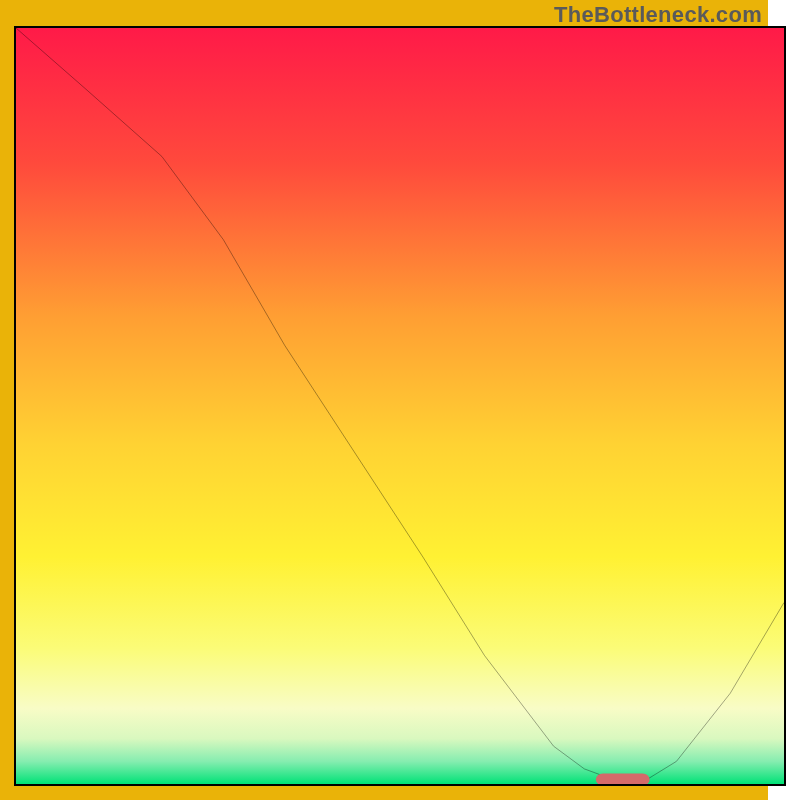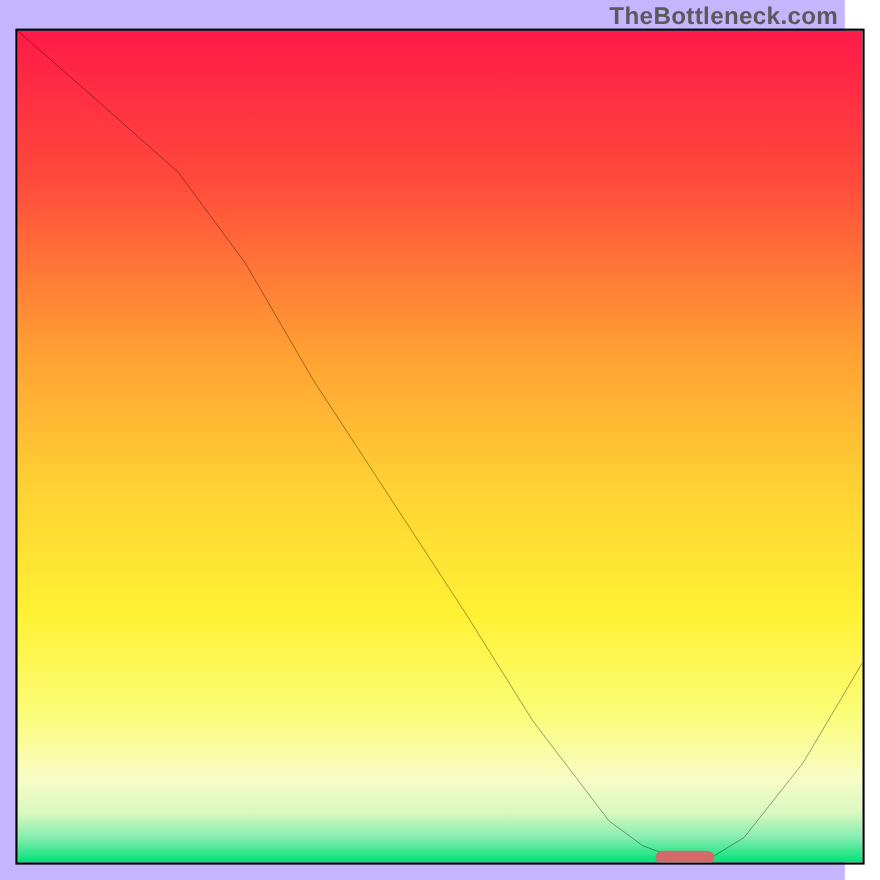--- a/index.html
+++ b/index.html
@@ -6,21 +6,21 @@
     margin: 0;
     padding: 0;
     width: 800px;
     height: 800px;
     overflow: hidden;
   }
   .outer {
     position: relative;
     width: 768px;
     height: 800px;
-    background: #c4b5fd;
+    background: #eab308;
   }
   .watermark {
     position: absolute;
     top: 2px;
     right: 6px;
     font-family: Arial, Helvetica, sans-serif;
     font-size: 22px;
     font-weight: bold;
     color: #5a5a5a;
     letter-spacing: 0.3px;

